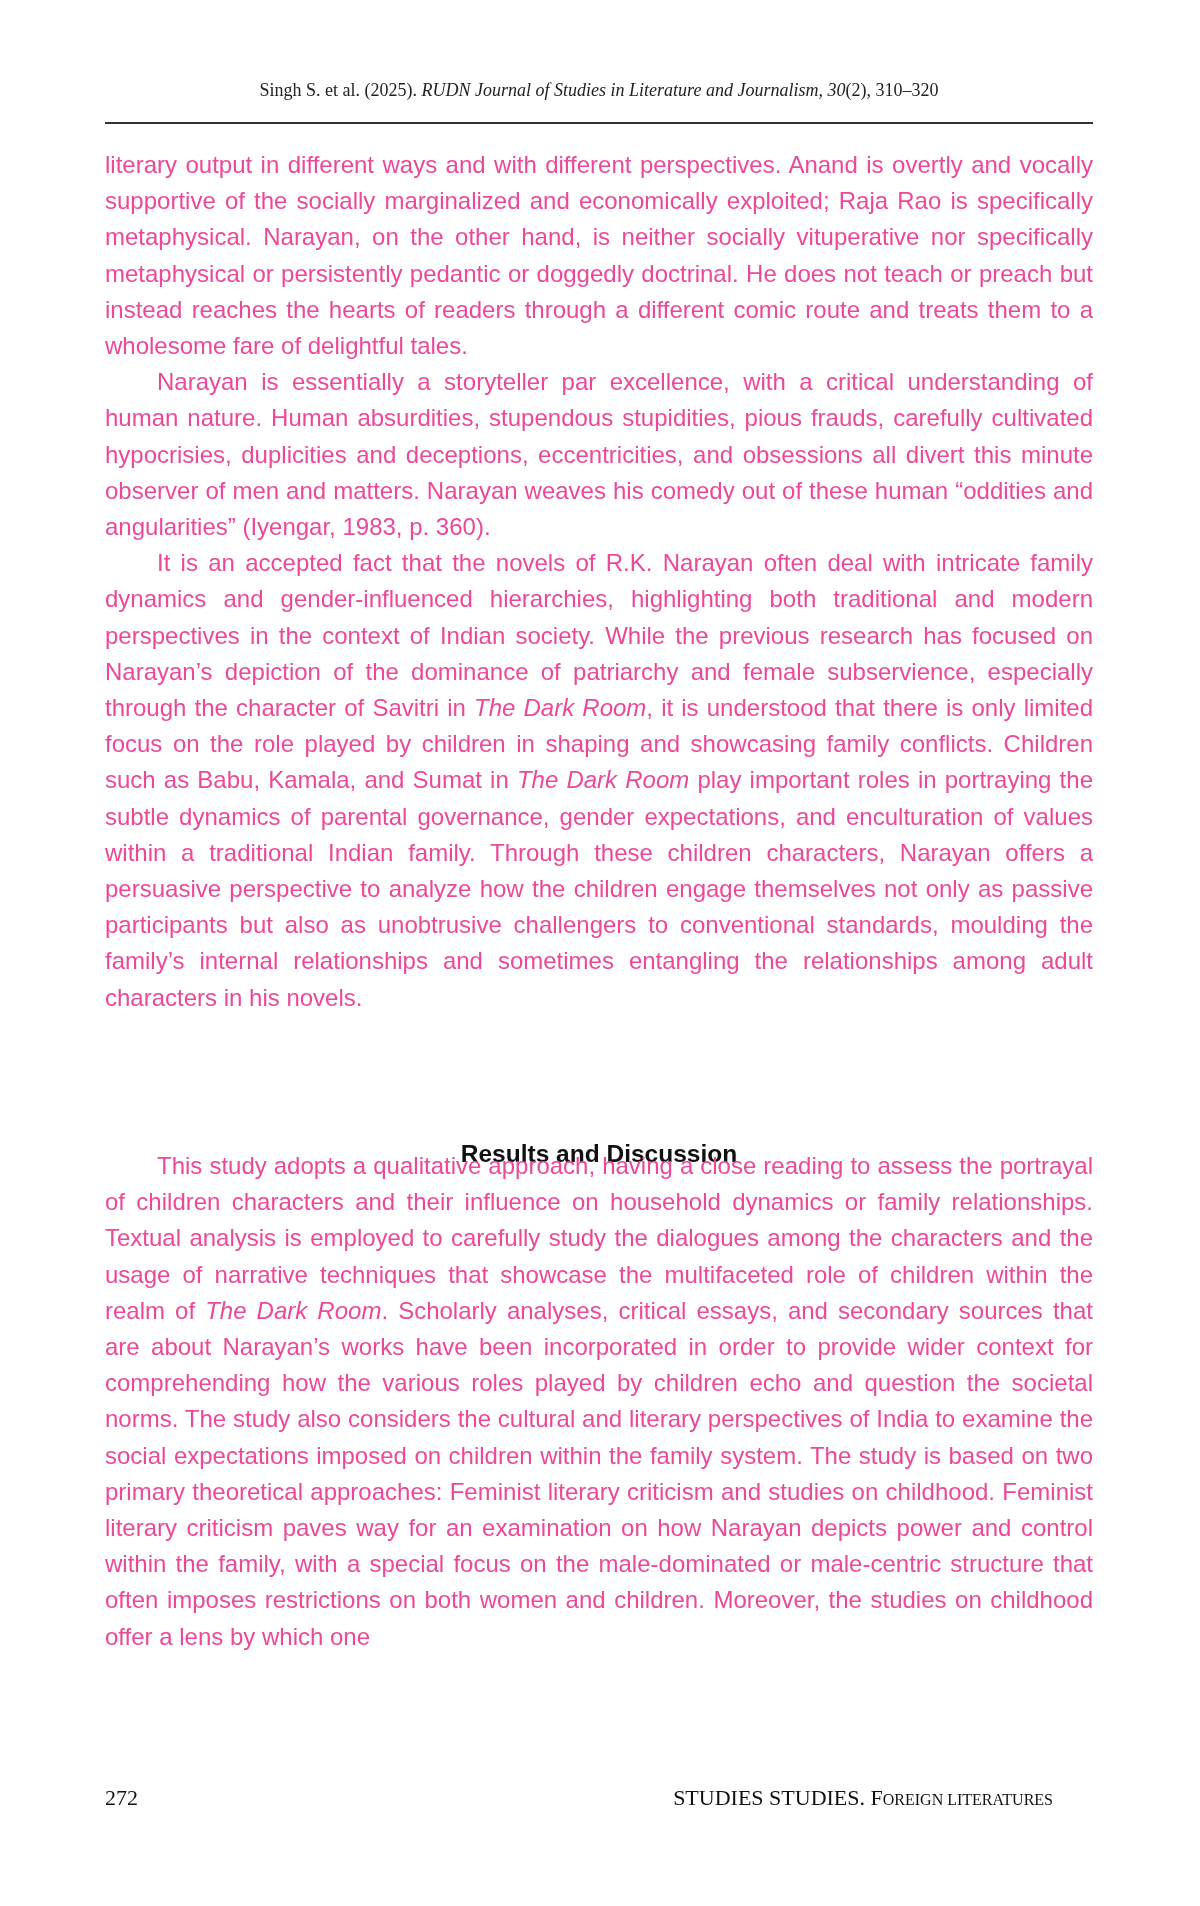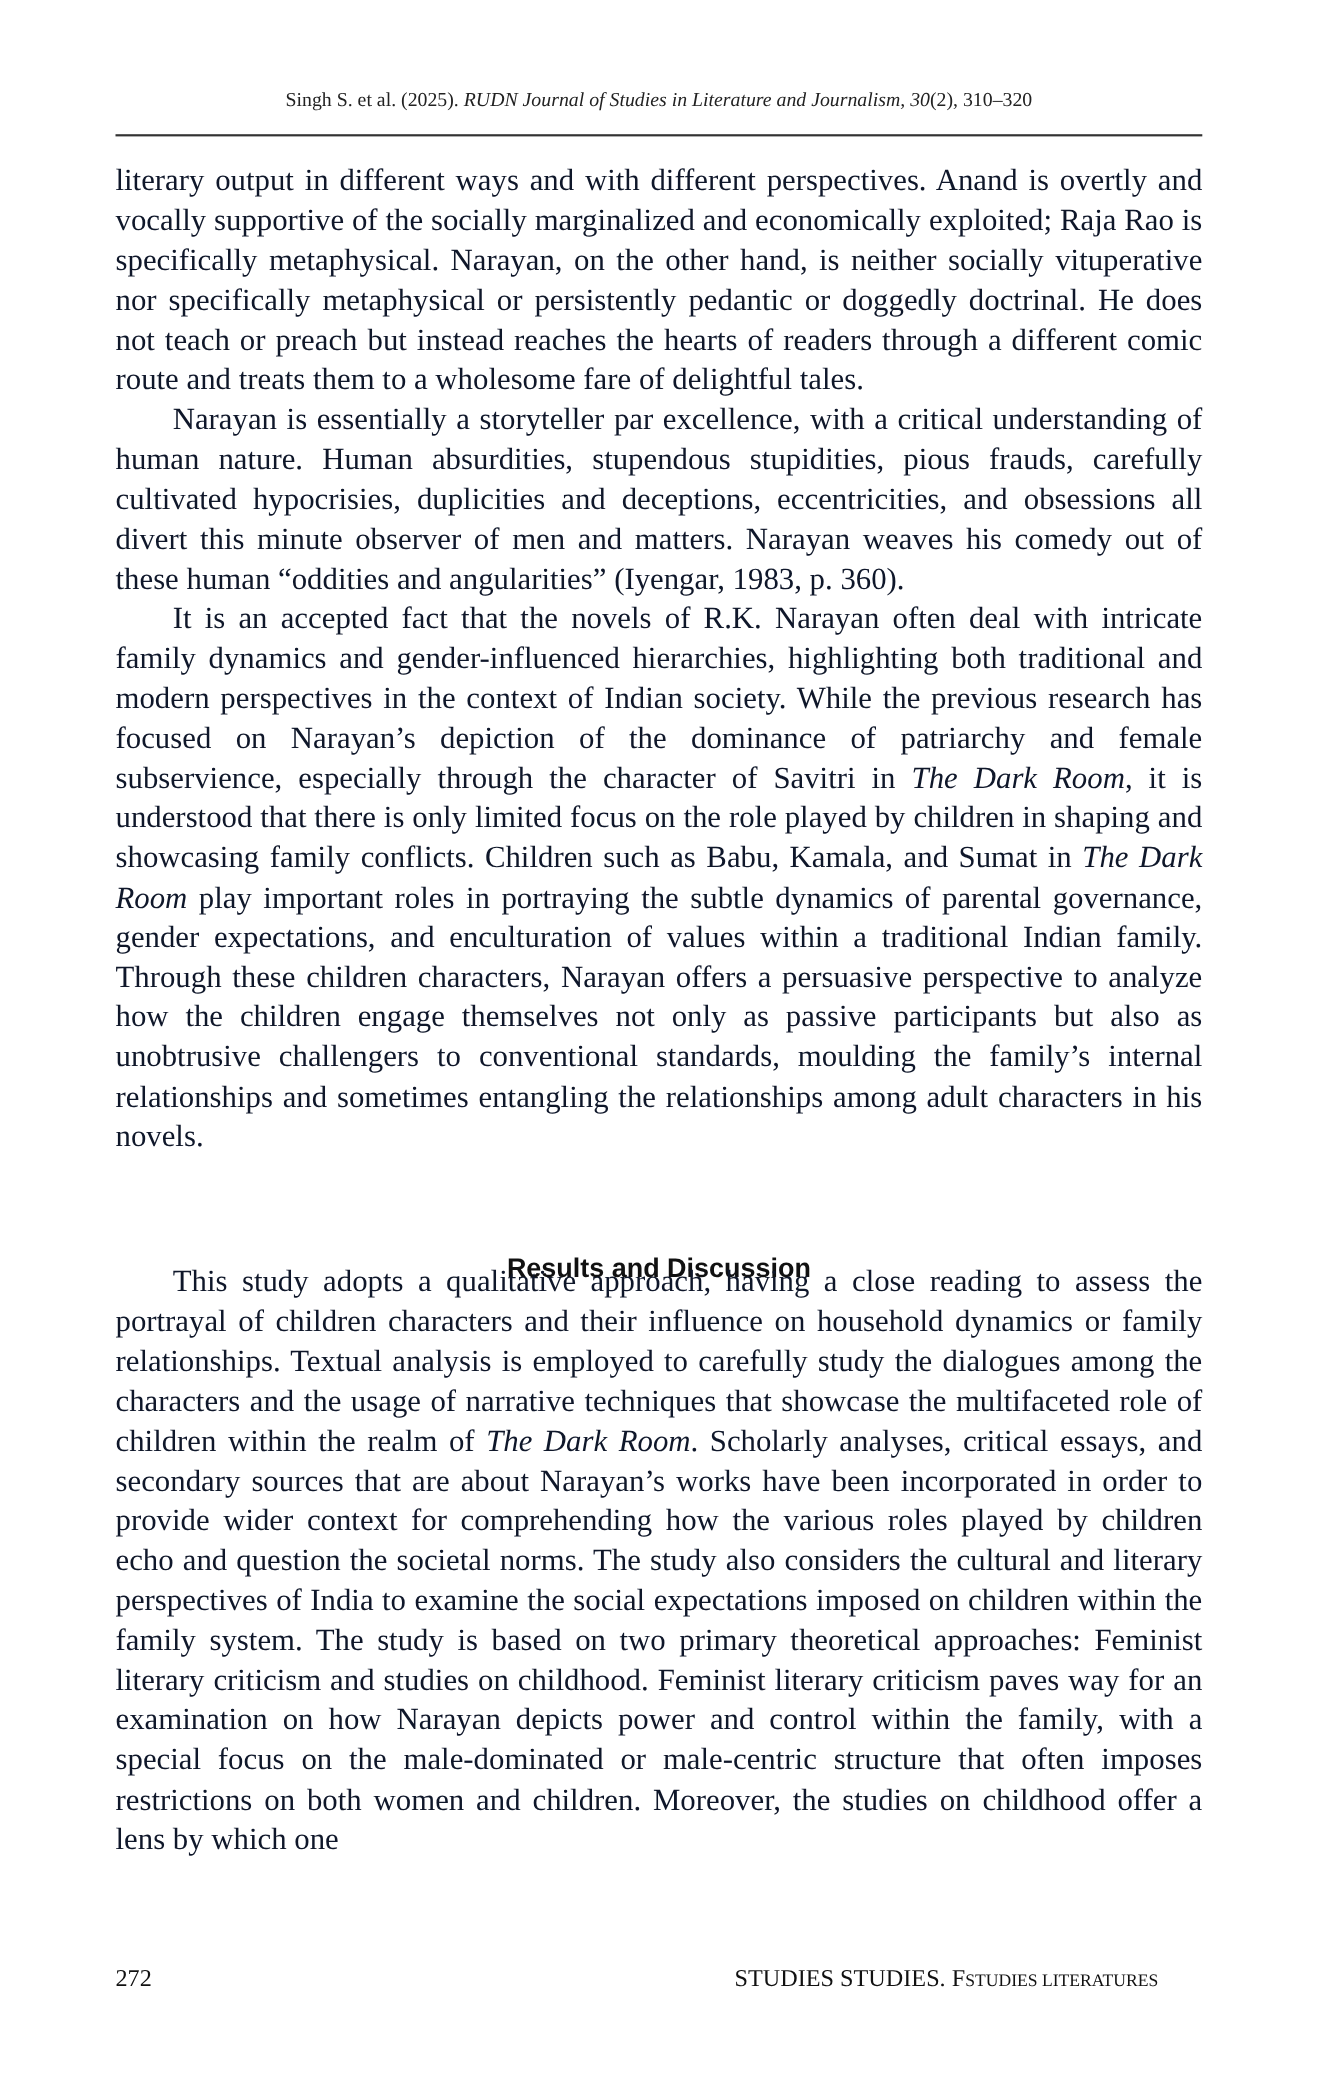--- a/index.html
+++ b/index.html
@@ -6,22 +6,22 @@
     body { width: 1200px; height: 1906px; position: relative; overflow: hidden; color: #111; }
     .page { position: absolute; left: 0; top: 0; width: 1160px; height: 1906px; }
     .running-head {
       position: absolute; left: 105px; width: 988px; top: 80px;
       text-align: center; font-family: "Liberation Serif", serif; font-size: 18px; color: #222;
     }
     .running-head .italic { font-style: italic; }
     .rule { position: absolute; left: 105px; width: 988px; top: 122px; height: 0; border-top: 2px solid #333; }
     .body-text {
       position: absolute; left: 105px; width: 988px;
-      font-family: Liberation Serif, serif; font-size: 28px; line-height: 36.2px;
-      text-align: justify; color: #0f172a;
+      font-family: Liberation Sans, sans-serif; font-size: 24px; line-height: 36.2px;
+      text-align: justify; color: #ec4899;
     }
     .body-text p { margin: 0; text-indent: 0; }
     .body-text p.indent { text-indent: 52px; }
     .block1 { top: 147px; }
     .heading {
       position: absolute; left: 105px; width: 988px; top: 1140px; text-align: center;
       font-family: "Liberation Sans", sans-serif; font-weight: bold; font-size: 24.5px; color: #111;
     }
     .block2 { top: 1148px; }
     .footer-page { position: absolute; left: 105px; top: 1785px; font-family: "Liberation Serif", serif; font-size: 22px; color: #111; }
@@ -48,16 +48,16 @@
 
   <div class="heading">Results and Discussion</div>
 
   <div class="body-text block2" id="sec2">
       <p class="indent"><span>This study adopts a qualitative approach, having a close reading to assess the portrayal of children characters and their influence on household dynamics or family relationships. Textual analysis is employed to carefully study the dialogues among the characters and the usage of narrative techniques that showcase the multifaceted role of children within the realm of </span><i>The Dark Room</i><span>. Scholarly analyses, critical essays, and secondary sources that are about Narayan’s works have been incorporated in order to provide wider context for comprehending how the various roles played by children echo and question the societal norms. The study also considers the cultural and literary perspectives of India to examine the social expectations imposed on children within the family system. The study is based on two primary theoretical approaches: Feminist literary criticism and studies on childhood. Feminist literary criticism paves way for an examination on how Narayan depicts power and control within the family, with a special focus on the male-dominated or male-centric structure that often imposes restrictions on both women and children. Moreover, the studies on childhood offer a lens by which one</span></p>
     </div>
 
   <div class="footer-page">272</div>
 
   <div class="footer-section">
-    <span>STUDIES STUDIES. </span><span>F</span><span class="sc-small">STUDIES LITERATURES</span>
+    <span>STUDIES STUDIES. </span><span>F</span><span class="sc-small">OREIGN LITERATURES</span>
   </div>
 
 </div>
 
 </body></html>

